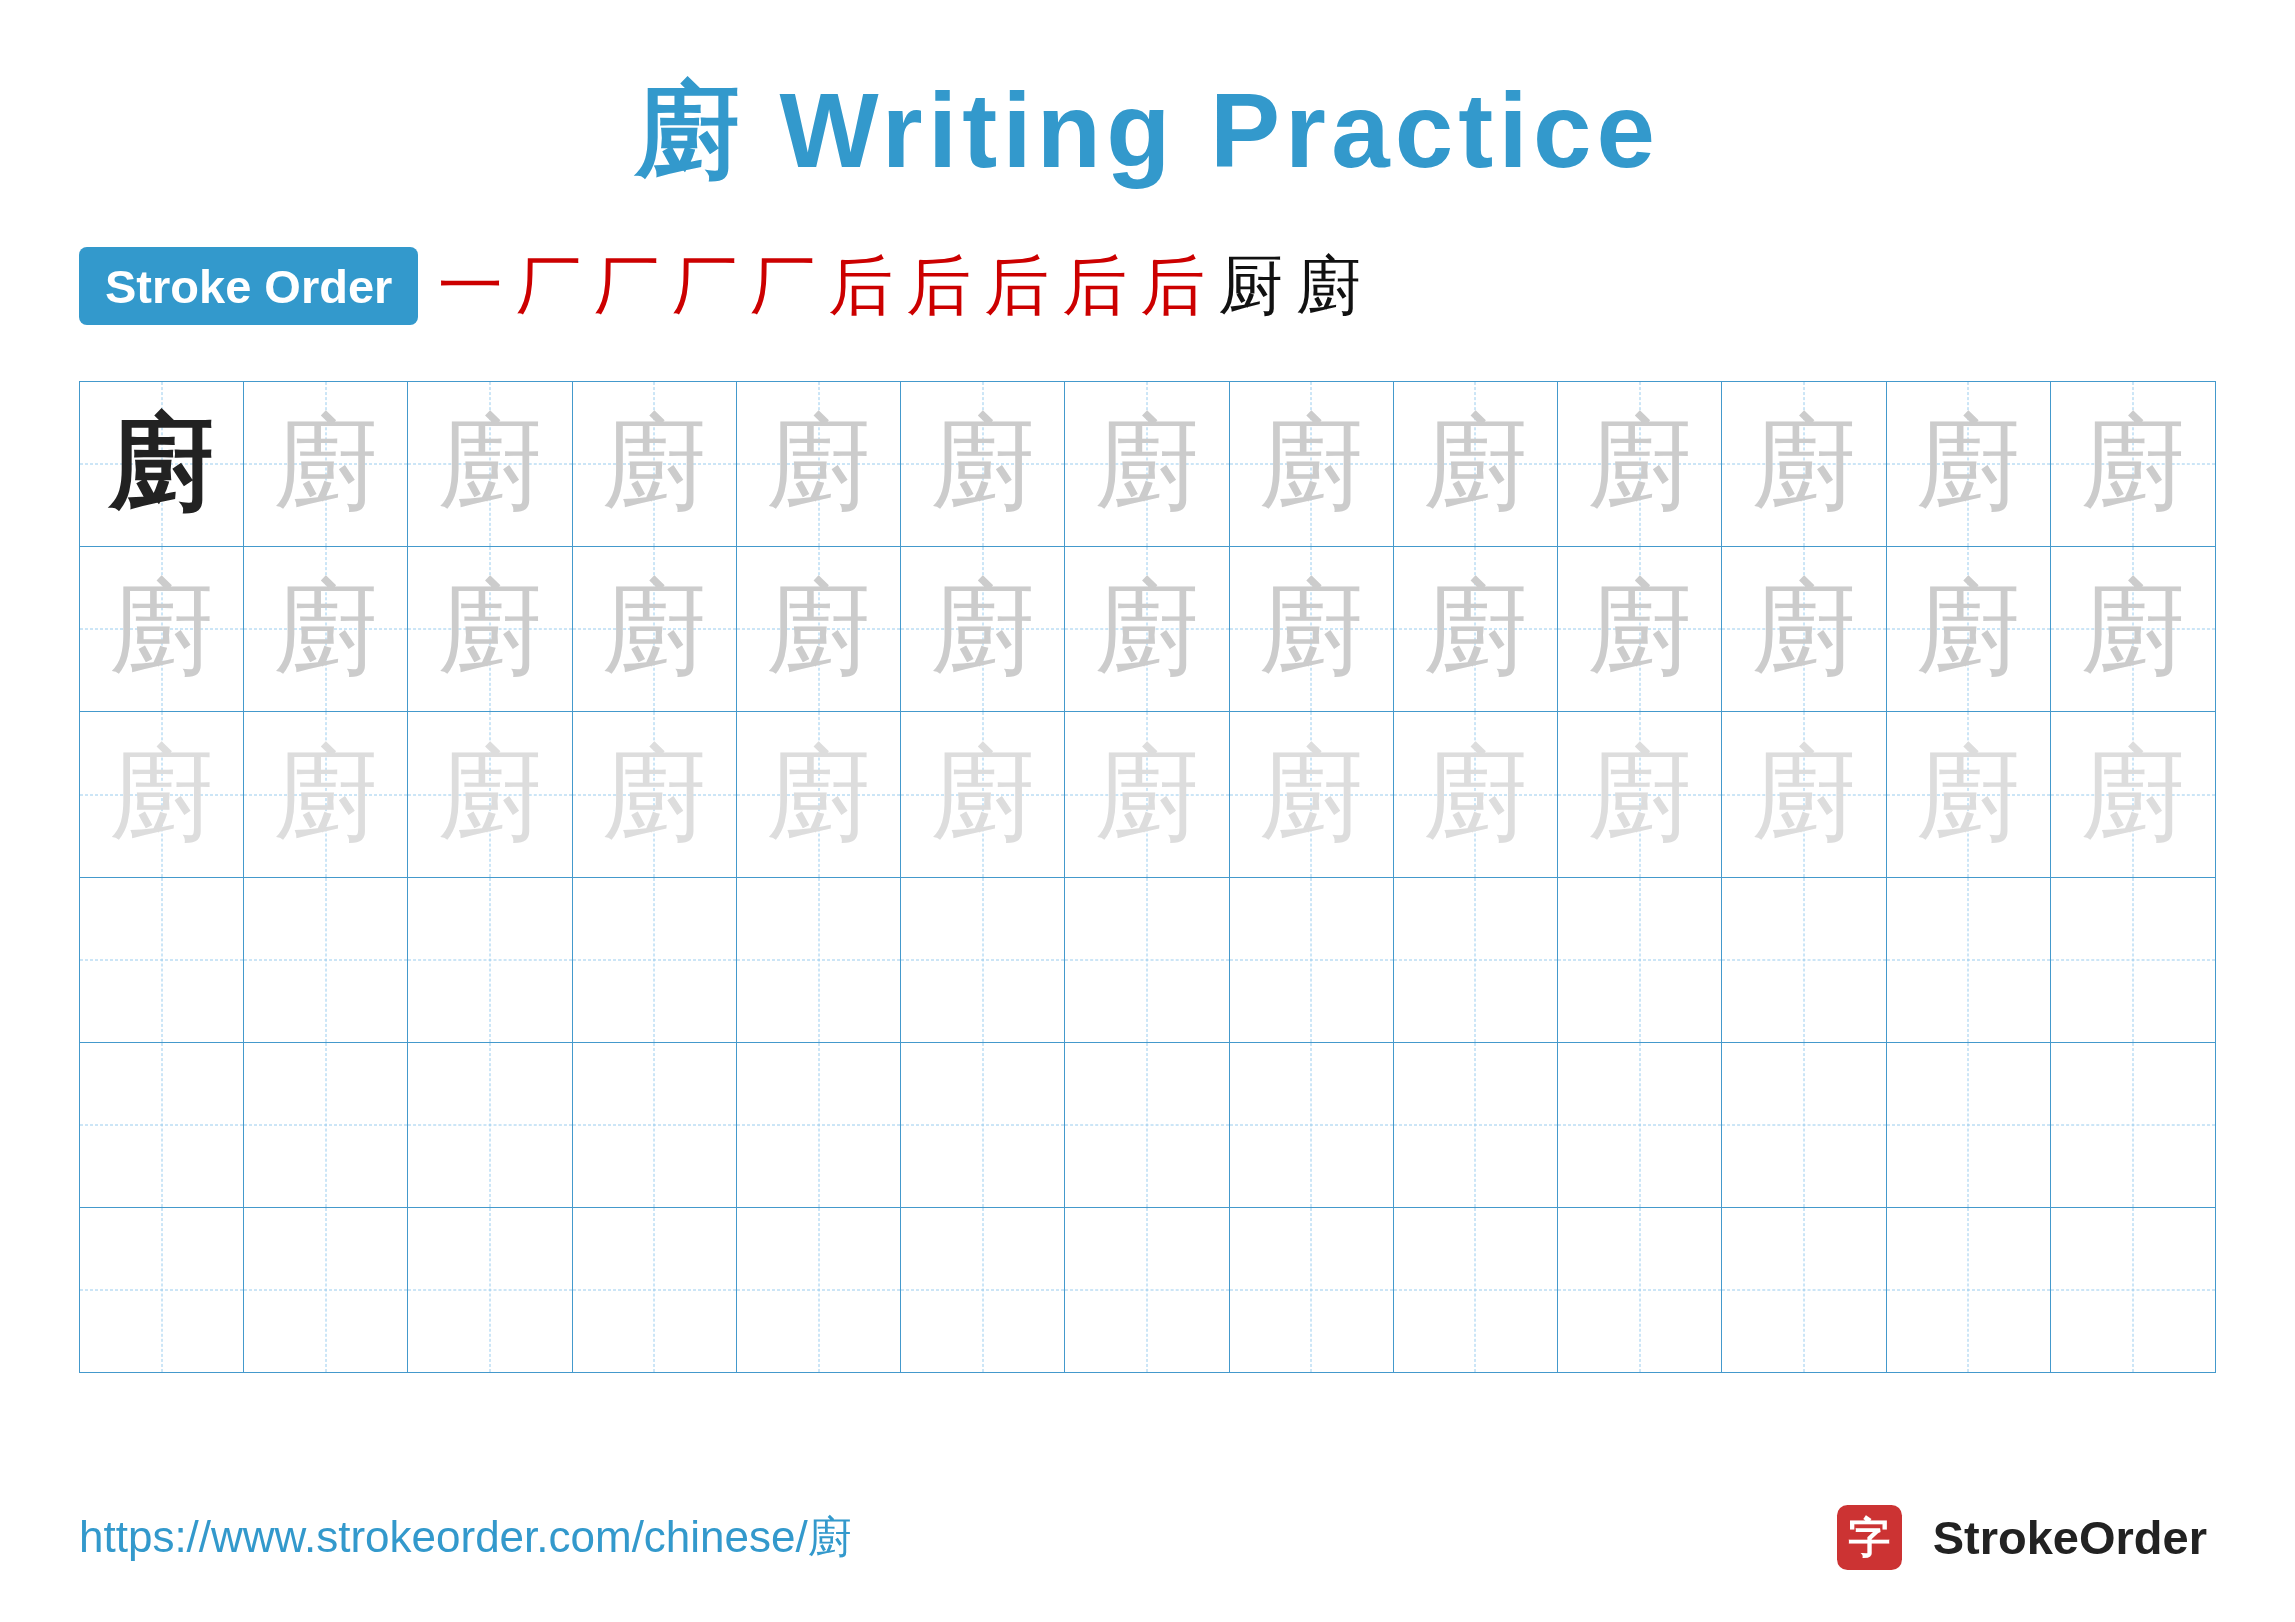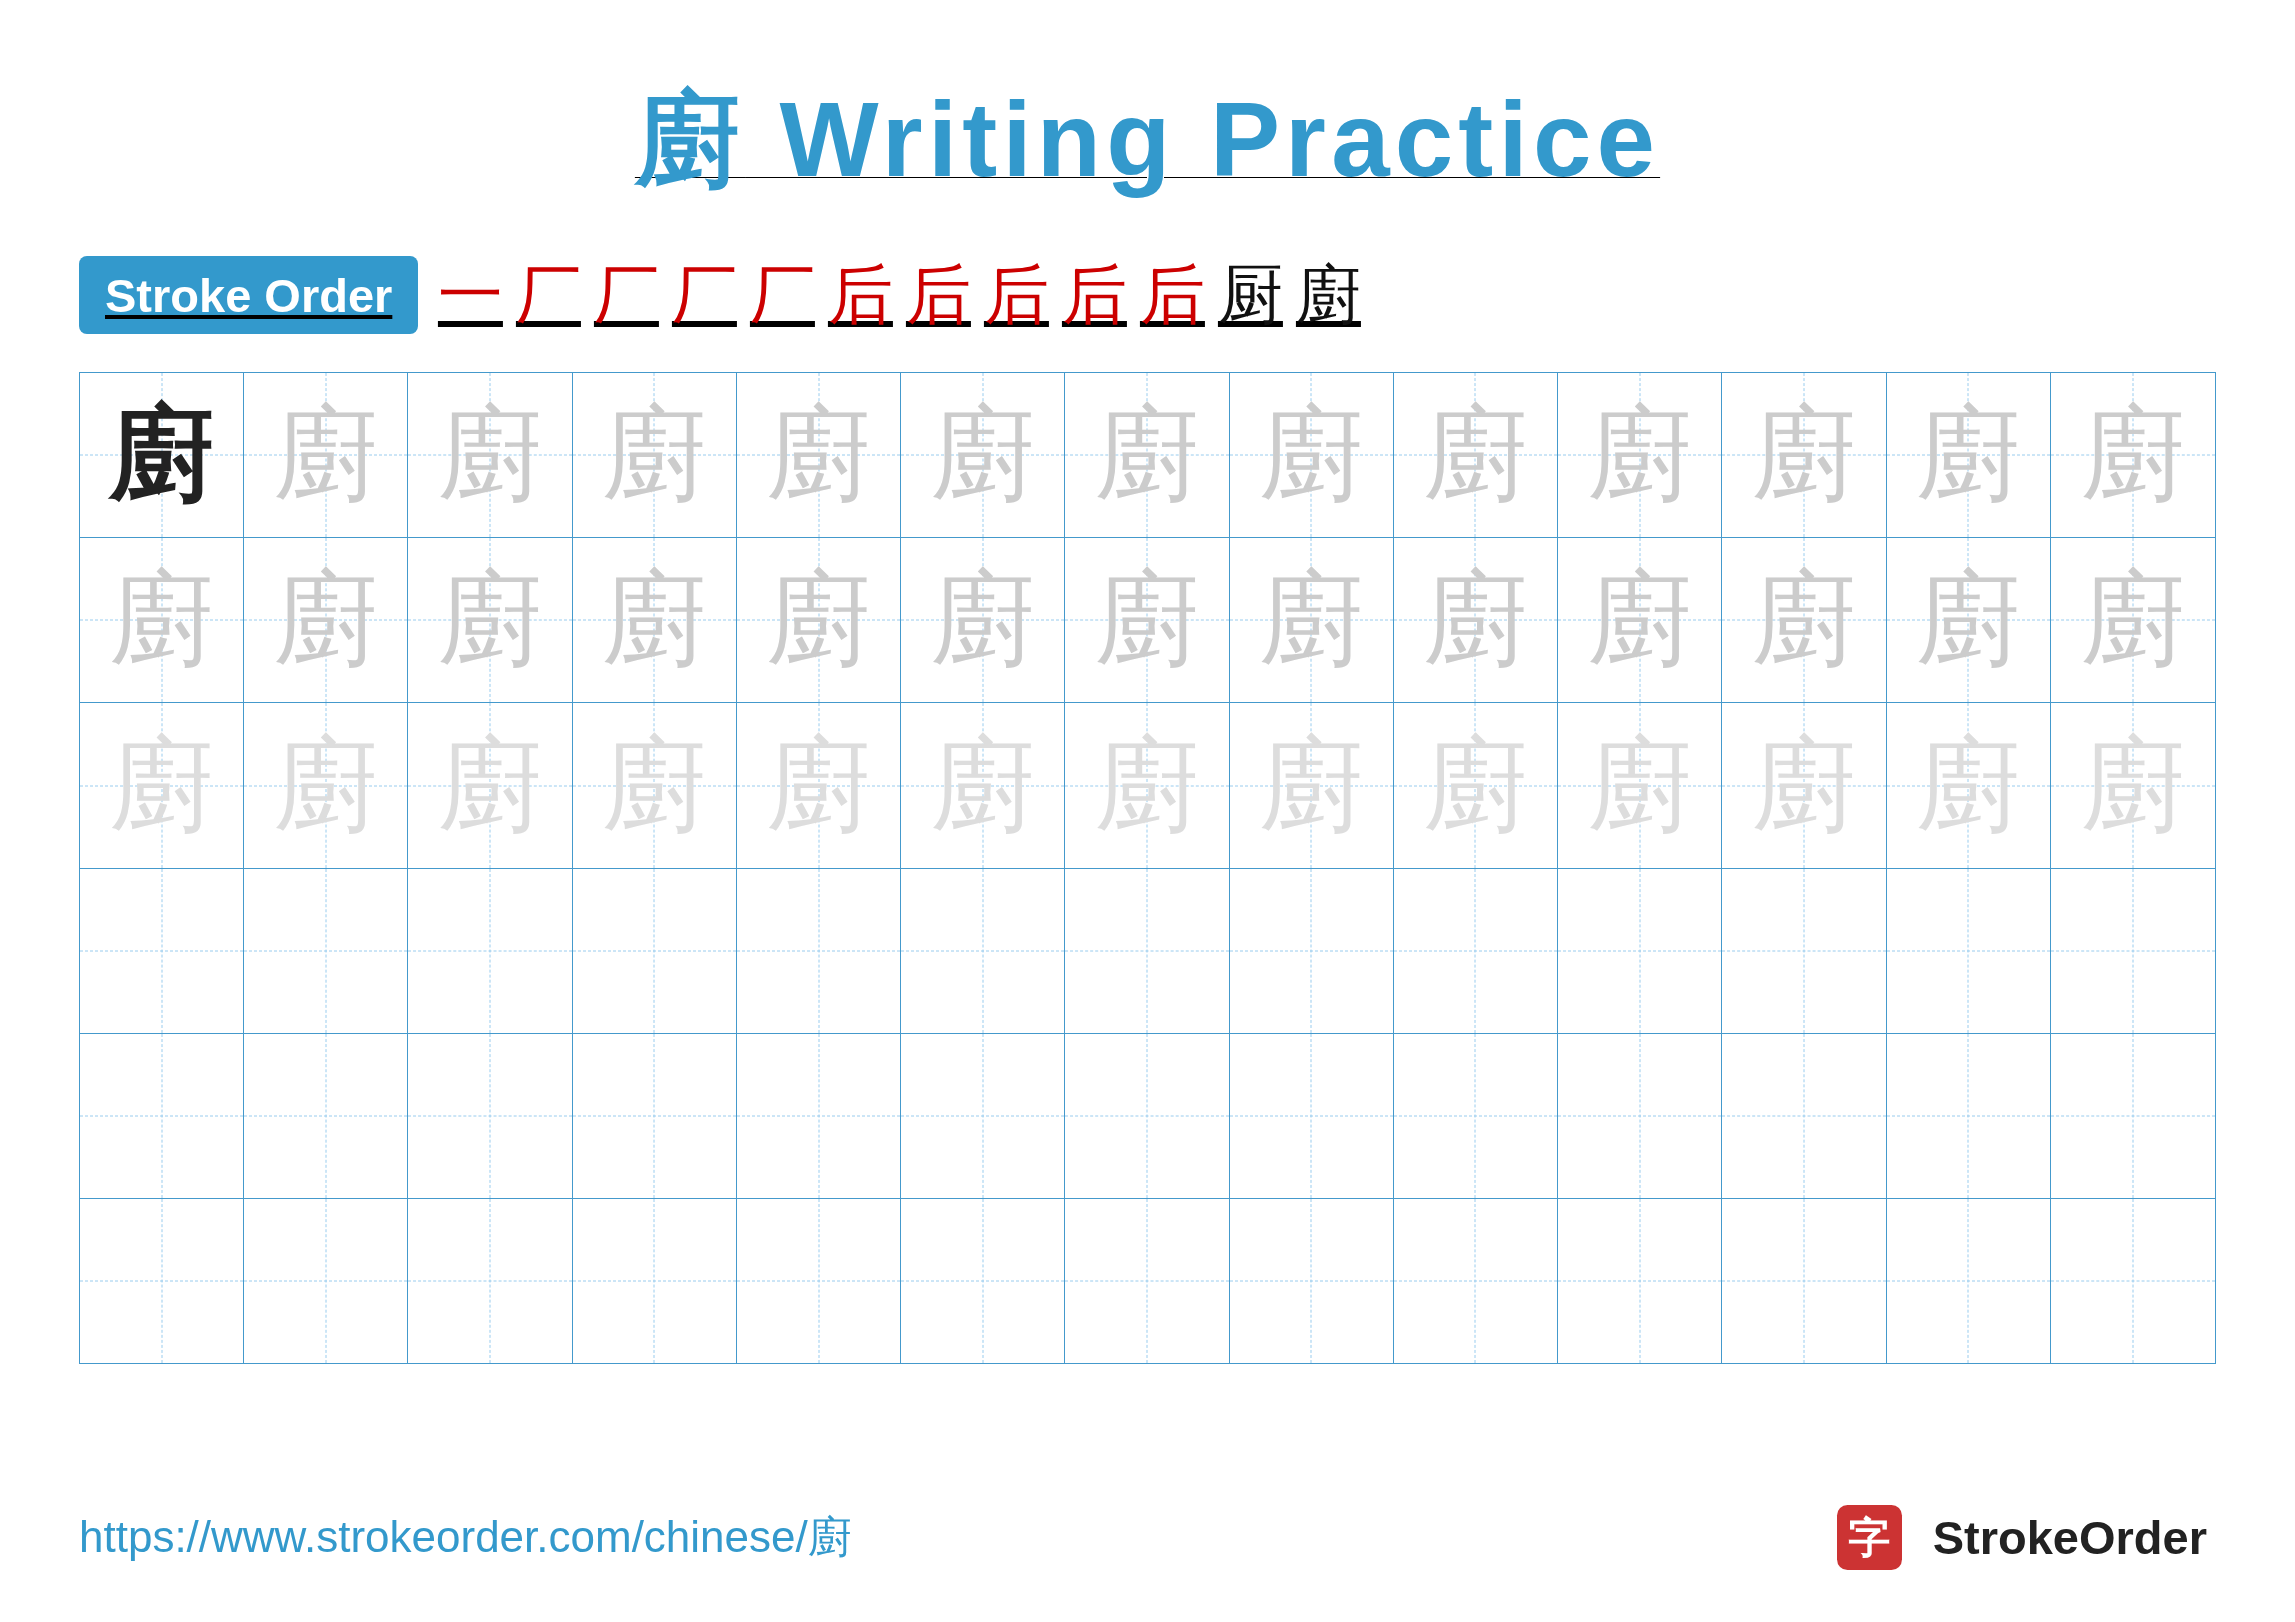--- a/index.html
+++ b/index.html
@@ -10,42 +10,41 @@
       height: 1622px;
       position: relative;
       overflow: hidden;
     }
 
     .page {
       width: 2295px;
       height: 1622px;
       background: #ffffff;
       position: relative;
-      padding: 45px 79px;
-      text-decoration: underline;
+      padding: 36px 79px;
     }
 
     
     .title-section {
       text-align: center;
       margin-bottom: 39px;
       margin-top: 26px;
     }
     .title-text {
       font-size: 105px;
       font-weight: bold;
       color: #3399cc;
       letter-spacing: 5.2px;
     }
 
     
     .stroke-order-section {
       display: flex;
       align-items: center;
-      margin-bottom: 33px;
+      margin-bottom: 51px;
       gap: 19.6px;
     }
     .stroke-order-badge {
       background: #3399cc;
       color: white;
       font-size: 47px;
       font-weight: bold;
       padding: 11.8px 26px;
       border-radius: 7.9px;
       white-space: nowrap;

